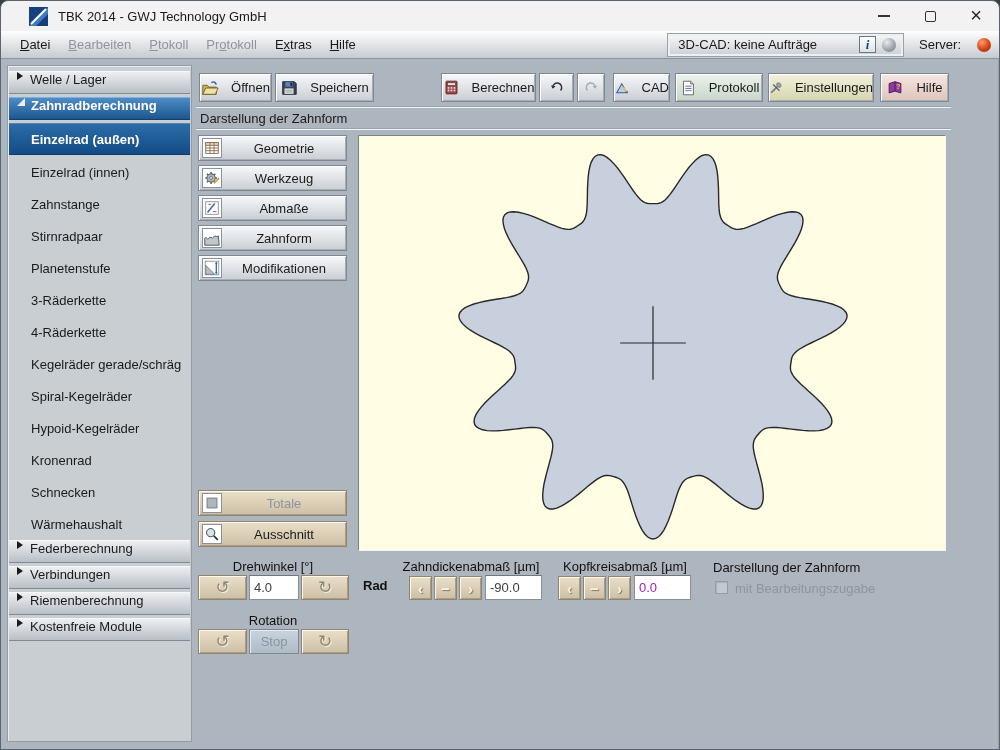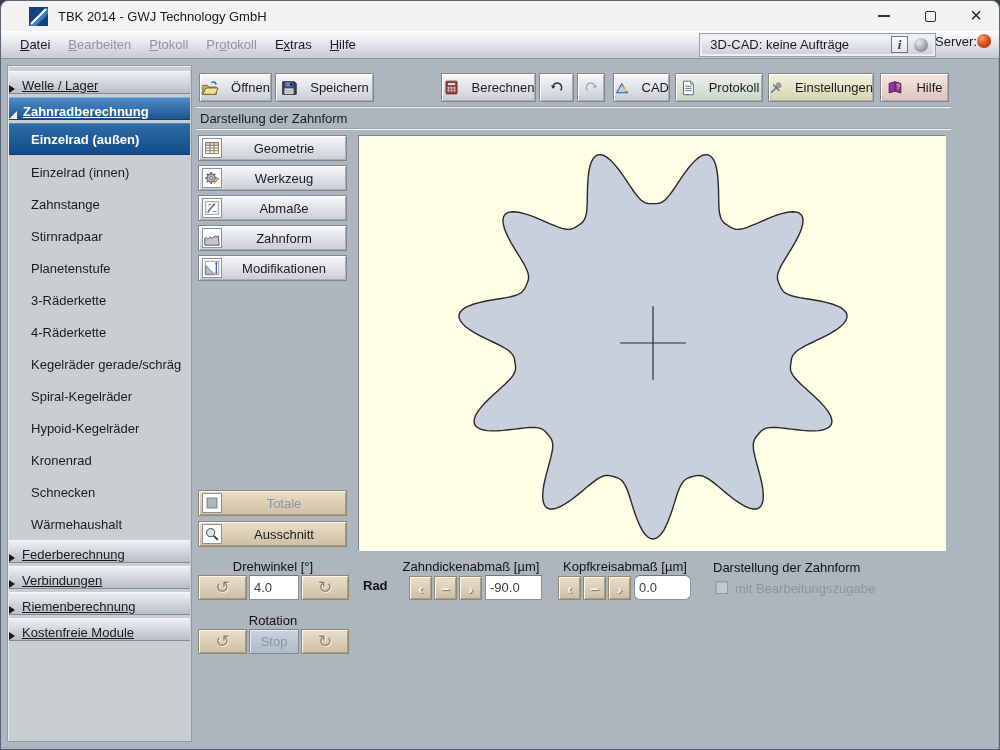--- a/index.html
+++ b/index.html
@@ -15,41 +15,41 @@
   .win-btn{width:46px;height:100%;display:flex;align-items:center;justify-content:center;cursor:default;}
   .glyph-min{width:12px;height:0;border-bottom:2px solid #333;}
   .glyph-max{width:11px;height:11px;border:1.5px solid #333;border-radius:2px;}
   .glyph-close{font-size:20px;color:#222;line-height:1;margin-top:-2px;}
   
   .menubar{height:28px;background:linear-gradient(#FEFEFE,#C6CBD1);
            border-bottom:1px solid #8C949E;display:flex;align-items:center;padding:0 8px 0 10px;}
   .menu-item{font-size:13px;color:#1A1A1A;padding:4px 9px;}
   .menu-item.disabled{color:#8E959C;}
   .menu-item .mn{text-decoration:underline;}
-  .menubar-right{margin-left:auto;display:flex;gap:0;}
+  .menubar-right{margin-left:auto;display:flex;align-items:center;gap:16px;}
   .cad-box{display:flex;align-items:center;gap:6px;border:2px solid #EDF0F3;
            box-shadow:0 0 0 1px #99A1AA;padding:1px 5px 1px 8px;height:22px;}
   .cad-text{font-size:13px;color:#1A1A1A;padding-right:36px;}
   .info-btn{width:17px;height:17px;background:linear-gradient(#FFFFFF,#DDE3E9);
             border:1px solid #6E7680;font-family:"Liberation Serif",serif;font-weight:bold;
             font-style:italic;font-size:13px;color:#1C3F78;display:flex;align-items:center;justify-content:center;}
   .sphere{width:14px;height:14px;border-radius:50%;}
   .sphere.gray{background:radial-gradient(circle at 35% 30%,#E8ECF0,#9AA1A8 60%,#707880);}
   .sphere.red{background:radial-gradient(circle at 35% 30%,#FF9A70,#D24414 55%,#8E2606);}
   .server-label{font-size:13px;color:#1A1A1A;}
   
   .app-body{position:relative;height:691px;background:#ADB5BF;
             border-right:1px solid #9AA3AD;}
   
   .sidebar{position:absolute;left:6px;top:6px;width:185px;height:677px;background:#C9CED3;
            border:1px solid #939CA6;box-shadow:inset 1px 1px 0 #E9EBEE;padding:5px 1px 0 1px;}
-  .side-header{height:23px;display:flex;align-items:flex-end;font-size:13px;color:#1A1A1A;
+  .side-header{height:23px;display:flex;align-items:flex-start;font-size:13px;color:#1A1A1A;
                background:linear-gradient(#EDEFF1,#B9BFC7);
                border-top:1px solid #F6F7F8;border-bottom:1px solid #828B95;
-               margin-bottom:3px;cursor:default;text-decoration:underline;}
+               padding-left:8px;margin-bottom:3px;cursor:default;}
   .tri-right{width:0;height:0;border-left:6px solid #1A1A1A;border-top:4px solid transparent;
              border-bottom:4px solid transparent;margin-right:7px;flex:none;}
   .side-header.expanded{background:linear-gradient(#4E8CC8,#1C568E);color:#FFF;font-weight:bold;
                border-top:1px solid #7FB0DC;border-bottom:1px solid #143F6C;}
   .tri-down{width:0;height:0;border-left:8px solid transparent;border-bottom:8px solid #E8F0F8;
             margin-right:6px;flex:none;}
   .side-item{height:32px;display:flex;align-items:center;font-size:13px;color:#1A1A1A;
              padding-left:22px;cursor:default;}
   .side-item.selected{background:linear-gradient(#2C6CA8,#134C86);color:#FFF;font-weight:bold;
              border-top:1px solid #4E86B8;border-bottom:1px solid #0E3C6E;margin-bottom:1px;}
@@ -85,21 +85,21 @@
   .controls{position:relative;height:150px;}
   .ctl-label{position:absolute;font-size:13px;color:#111;}
   .center150{left:2px;width:150px;text-align:center;}
   .tan-sq{position:absolute;height:25px;display:flex;align-items:center;justify-content:center;
           background:linear-gradient(#EADFC9,#CDBFA5);border:1px solid #8F8672;
           box-shadow:inset 1px 1px 0 #FFF8EA,inset -1px -1px 0 #A99D85;cursor:default;}
   .rot-glyph{font-size:17px;color:#8F8774;text-shadow:1px 1px 0 #F6F0E2;line-height:1;}
   .spin-glyph{font-size:15px;font-weight:bold;color:#FBF6EA;text-shadow:1px 1px 1px #7E765F;line-height:1;}
   .ctl-input{position:absolute;height:25px;background:#FFF;border:1px solid #878F99;
              border-top-color:#6E767F;font-size:13px;color:#3A3F44;padding:0 4px;}
-  .ctl-input.dim{color:#404040;border-radius:6px;}
+  .ctl-input.dim{color:#a21caf;}
   .stop-btn{position:absolute;height:25px;width:50px;display:flex;align-items:center;justify-content:center;
             font-size:13px;color:#8A939C;background:linear-gradient(#C8D4DE,#AEBCC8);
             border:1px solid #7E8792;box-shadow:inset 1px 1px 0 #E4ECF2;cursor:default;}
   .checkbox{position:absolute;width:13px;height:13px;background:#C2C9D0;border:1px solid #949CA5;
             box-shadow:inset 1px 1px 1px #A8B0B8;}
   .chk-label{position:absolute;font-size:13px;color:#8E959C;}
 </style>
 </head>
 <body>
 

